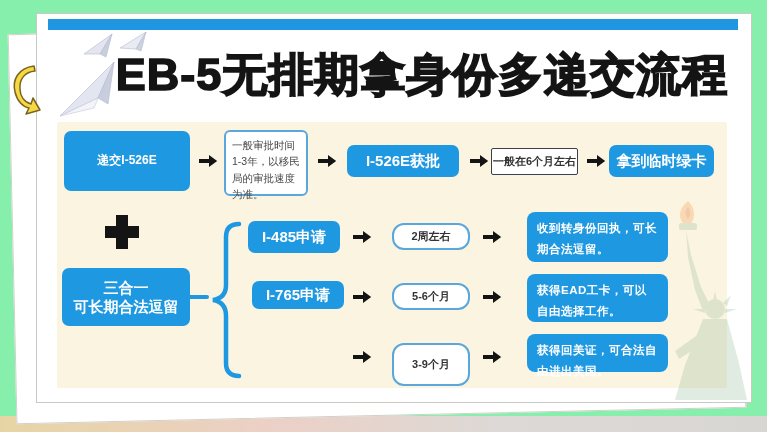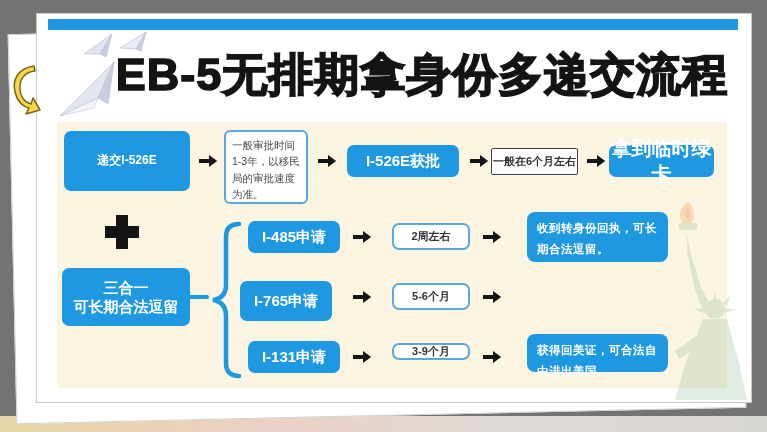--- a/index.html
+++ b/index.html
@@ -1,35 +1,35 @@
 <!DOCTYPE html>
 <html><head>
 <meta charset="utf-8">
 <style>
   html,body{margin:0;padding:0;}
-  .stage{position:relative;width:767px;height:432px;background:#737373;overflow:hidden;
+  .stage{position:relative;width:767px;height:432px;background:#86efac;overflow:hidden;
          font-family:"Liberation Sans","DejaVu Sans",sans-serif;}
   .abs{position:absolute;}
   .bg-gradient{position:absolute;left:0;bottom:0;width:100%;height:16px;
      background:linear-gradient(90deg,#E6D5A4,#ECD0C6 35%,#DDD9D6 65%,#D8D6D3);}
   .sheet-back{position:absolute;left:12px;top:26px;width:728px;height:388px;background:#fff;
      border:1px solid #D2D0CA;transform:rotate(-1.3deg);}
   .card{position:absolute;left:36px;top:13px;width:714px;height:388px;background:#fff;
      border:1px solid #CBC9C3;}
   .header-bar{position:absolute;left:48px;top:19px;width:690px;height:11px;background:#2095E0;}
   .title{position:absolute;left:102px;top:42px;width:640px;height:66px;line-height:66px;
      text-align:center;font-size:45px;font-weight:900;color:#141414;letter-spacing:1px;
      -webkit-text-stroke:1.6px #141414;white-space:nowrap;}
   .panel{position:absolute;left:57px;top:122px;width:670px;height:266px;background:#FBF4E0;border-radius:2px;}
   .bluebox{position:absolute;background:#1F98E2;color:#fff;font-weight:700;border-radius:7px;
      display:flex;flex-direction:column;align-items:center;justify-content:center;
      text-align:center;line-height:1.3;}
   .notebox{position:absolute;background:#fff;border:2px solid #5AA7DB;border-radius:6px;
      color:#454545;font-size:10.5px;line-height:1.55;padding:5px 6px;box-sizing:border-box;font-weight:500;}
-  .durbox{position:absolute;background:#fff;border:2px solid #5AA7DB;border-radius:7px;color:#333;
+  .durbox{position:absolute;background:#fff;border:2px solid #5AA7DB;border-radius:12px;color:#333;
      font-size:11px;display:flex;align-items:center;justify-content:center;box-sizing:border-box;font-weight:600;}
   .durbox.dark{border:1.5px solid #39404C;border-radius:2px;}
   .resultbox{position:absolute;background:#1F98E2;color:#fff;font-weight:700;border-radius:8px;
      font-size:11.5px;line-height:1.8;padding:6px 10px;box-sizing:border-box;letter-spacing:.5px;}
   .arrow{position:absolute;width:20px;height:14px;}
   .connector{position:absolute;left:187px;top:295px;width:22px;height:4px;background:#1F98E2;border-radius:2px;}
   .z5{z-index:5;} .z4{z-index:4;} .z3{z-index:3;} .z6{z-index:6;}
 </style>
 </head>
 <body>
@@ -73,21 +73,21 @@
   <div class="bluebox z5" style="left:64px;top:131px;width:126px;height:60px;font-size:12px">
     <span>递交I-526E</span>
   </div>
 
   <span class="arrow z5" style="left:198px;top:154px">
     <svg width="20" height="14" viewBox="0 0 20 14">
         <path d="M1,5 H11 V1 L19.2,7 11,13 V9 H1 Z" fill="#141414"></path>
       </svg>
   </span>
 
-  <div class="notebox z5" style="left:224px;top:130px;width:84px;height:74px">一般审批时间1-3年，以移民局的审批速度为准。</div>
+  <div class="notebox z5" style="left:224px;top:130px;width:84px;height:66px">一般审批时间1-3年，以移民局的审批速度为准。</div>
 
   <span class="arrow z5" style="left:317px;top:154px">
     <svg width="20" height="14" viewBox="0 0 20 14">
         <path d="M1,5 H11 V1 L19.2,7 11,13 V9 H1 Z" fill="#141414"></path>
       </svg>
   </span>
 
   <div class="bluebox z5" style="left:347px;top:145px;width:112px;height:32px;font-size:15px">
     <span>I-526E获批</span>
   </div>
@@ -99,21 +99,21 @@
   </span>
 
   <div class="durbox dark z5" style="left:491px;top:148px;width:87px;height:27px">一般在6个月左右</div>
 
   <span class="arrow z5" style="left:586px;top:154px">
     <svg width="20" height="14" viewBox="0 0 20 14">
         <path d="M1,5 H11 V1 L19.2,7 11,13 V9 H1 Z" fill="#141414"></path>
       </svg>
   </span>
 
-  <div class="bluebox z5" style="left:609px;top:145px;width:105px;height:32px;font-size:20px">
+  <div class="bluebox z5" style="left:609px;top:145px;width:105px;height:32px;font-size:15px">
     <span>拿到临时绿卡</span>
   </div>
 
   <svg class="abs z5" style="left:103px;top:213px" width="38" height="38" viewBox="0 0 38 38">
     <path d="M13,2 h12 v11 h11 v12 h-11 v11 h-12 v-11 h-11 v-12 h11 z" fill="#141414"></path>
   </svg>
 
   <div class="bluebox z5" style="left:62px;top:268px;width:128px;height:58px;font-size:15px">
     <span>三合一</span>
     <span>可长期合法逗留</span>
@@ -134,44 +134,42 @@
       </svg>
   </span>
   <div class="durbox z5" style="left:392px;top:223px;width:78px;height:27px">2周左右</div>
   <span class="arrow z5" style="left:482px;top:230px">
     <svg width="20" height="14" viewBox="0 0 20 14">
         <path d="M1,5 H11 V1 L19.2,7 11,13 V9 H1 Z" fill="#141414"></path>
       </svg>
   </span>
   <div class="resultbox z5" style="left:527px;top:212px;width:141px;height:50px">收到转身份回执，可长期合法逗留。</div>
 
-  <div class="bluebox z5" style="left:240px;top:281px;width:92px;height:40px;font-size:15px">
+  <div class="bluebox z5" style="left:252px;top:281px;width:92px;height:28px;font-size:15px">
     <span>I-765申请</span>
   </div>
   <span class="arrow z5" style="left:352px;top:290px">
     <svg width="20" height="14" viewBox="0 0 20 14">
         <path d="M1,5 H11 V1 L19.2,7 11,13 V9 H1 Z" fill="#141414"></path>
       </svg>
   </span>
   <div class="durbox z5" style="left:392px;top:283px;width:78px;height:27px">5-6个月</div>
   <span class="arrow z5" style="left:482px;top:290px">
     <svg width="20" height="14" viewBox="0 0 20 14">
         <path d="M1,5 H11 V1 L19.2,7 11,13 V9 H1 Z" fill="#141414"></path>
       </svg>
   </span>
+  <div class="resultbox z5" style="left:527px;top:274px;width:141px;height:48px">获得EAD工卡，可以自由选择工作。</div>
 
-  <div class="bluebox z5" style="left:248px;top:341px;width:92px;height:32px;font-size:15px">
-    <span>I-131申请</span>
-  </div>
   <span class="arrow z5" style="left:352px;top:350px">
     <svg width="20" height="14" viewBox="0 0 20 14">
         <path d="M1,5 H11 V1 L19.2,7 11,13 V9 H1 Z" fill="#141414"></path>
       </svg>
   </span>
-  <div class="durbox z5" style="left:392px;top:343px;width:78px;height:17px">3-9个月</div>
+  <div class="durbox z5" style="left:392px;top:343px;width:78px;height:43px">3-9个月</div>
   <span class="arrow z5" style="left:482px;top:350px">
     <svg width="20" height="14" viewBox="0 0 20 14">
         <path d="M1,5 H11 V1 L19.2,7 11,13 V9 H1 Z" fill="#141414"></path>
       </svg>
   </span>
   <div class="resultbox z5" style="left:527px;top:334px;width:141px;height:38px">获得回美证，可合法自由进出美国。</div>
 
 </div>
 
 </body></html>

